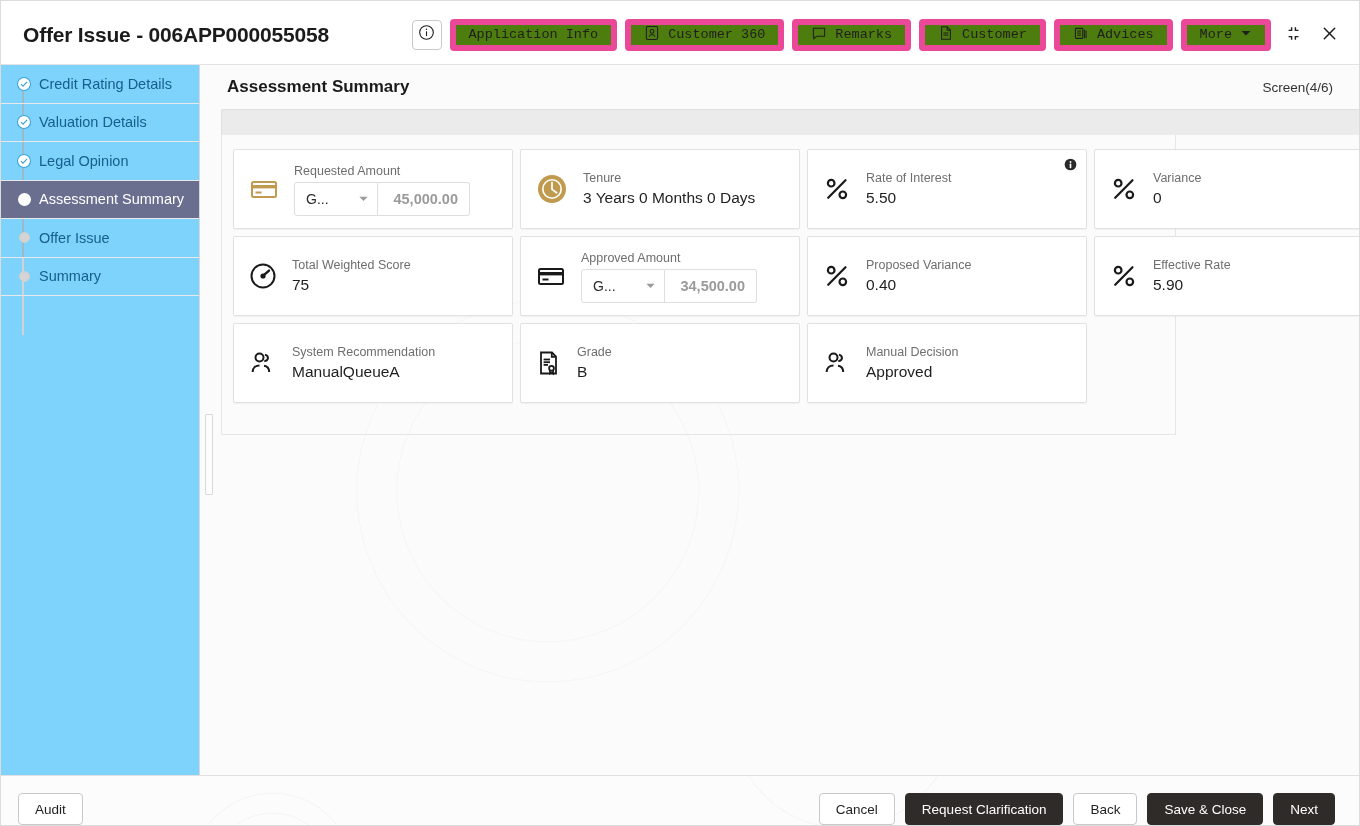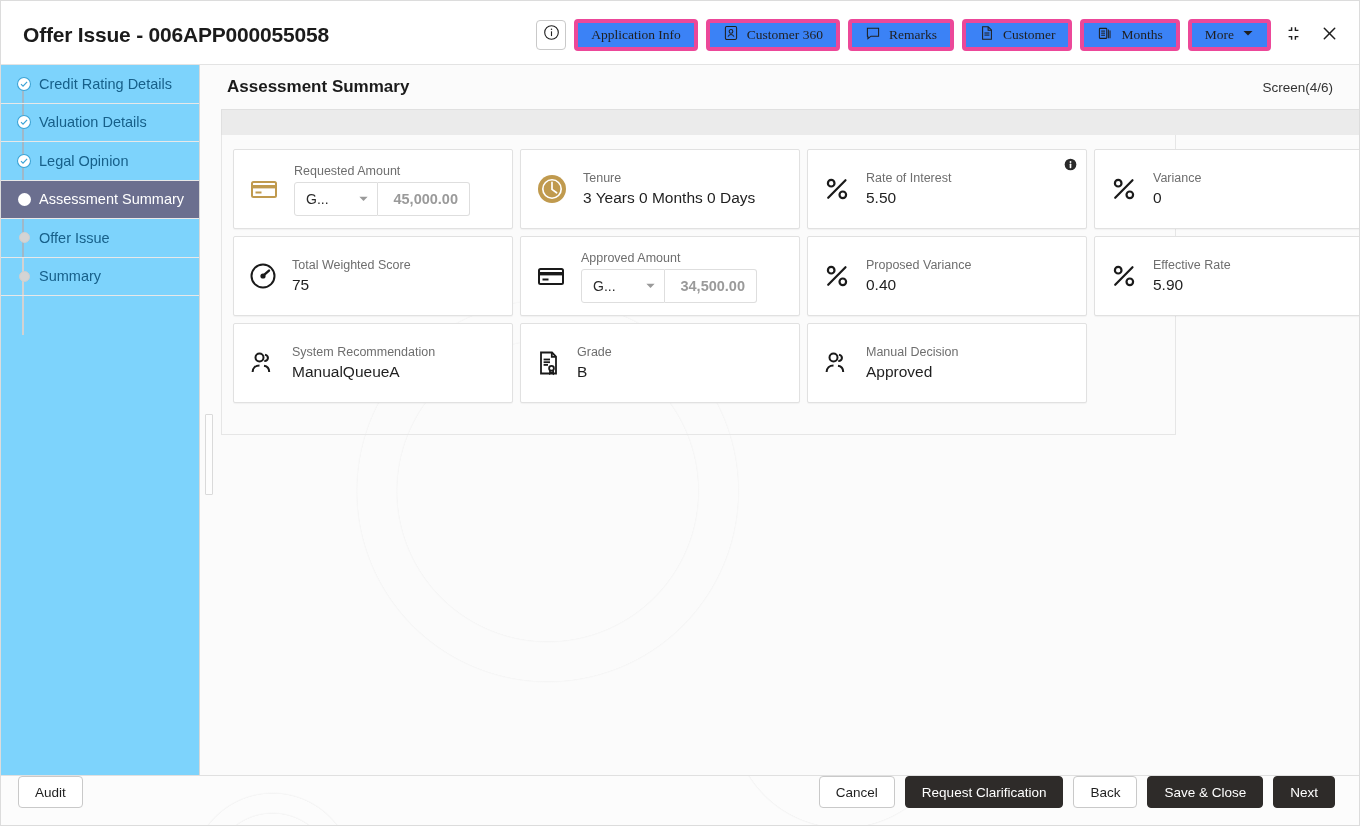--- a/index.html
+++ b/index.html
@@ -35,24 +35,24 @@
     margin-left: auto; display: flex; align-items: center; gap: 8px;
   }
   .icon-btn-square {
     width: 30px; height: 30px;
     border: 1px solid #c9c9c9; border-radius: 4px;
     background: #fff; display: flex; align-items: center; justify-content: center;
     cursor: pointer;
   }
   .tool-btn {
     height: 32px; padding: 0 13px;
-    border: 4px solid #ec4899; border-radius: 4px; background: #3b82f6;
+    border: 6px solid #ec4899; border-radius: 4px; background: #4d7c0f;
     display: flex; align-items: center; gap: 8px;
     font-size: 13.5px; color: #1f1f1f; cursor: pointer; white-space: nowrap;
-    font-family: Liberation Serif, serif;
+    font-family: Liberation Mono, monospace;
   }
   .win-btn {
     width: 28px; height: 28px; display: flex; align-items: center;
     justify-content: center; cursor: pointer; background: none; border: none;
   }
 
   
   .body-wrap { flex: 1 1 auto; display: flex; min-height: 0; position: relative; }
 
   
@@ -170,21 +170,21 @@
 
   
   .inner-scrollbar {
     position: absolute; left: 5px; top: 305px; width: 8px; height: 81px;
     border: 1px solid #dadada; background: #fdfdfd; border-radius: 1px; cursor: pointer;
   }
 
   
   .footer {
     height: 50px; flex: 0 0 50px;
-    display: flex; align-items: flex-start;
+    display: flex; align-items: flex-end;
     padding: 0 24px 0 17px;
     border-top: 1px solid #e0e0e0;
     background-color: #fcfcfc;
     background-image:
       radial-gradient(circle at 20% 200%, transparent 60px, #f4f4f4 60.5px, transparent 62px),
       radial-gradient(circle at 20% 200%, transparent 80px, #f4f4f4 80.5px, transparent 82px),
       radial-gradient(circle at 62% -120%, transparent 110px, #f4f4f4 110.5px, transparent 112px);
     position: relative; z-index: 4;
   }
   .footer-right { margin-left: auto; display: flex; align-items: center; gap: 10px; }
@@ -256,21 +256,21 @@
       <button class="tool-btn">
         <span>
           <svg width="16" height="16" viewBox="0 0 20 20" fill="none" stroke="#1f1f1f" stroke-width="1.3">
             <rect x="3" y="4.2" width="9.2" height="12.5" rx="0.8"></rect>
             <path d="M14.2 5.6v11.1M16.3 6.9v9.8"></path>
             <line x1="5.2" y1="7.6" x2="10" y2="7.6"></line>
             <line x1="5.2" y1="10.2" x2="10" y2="10.2"></line>
             <line x1="5.2" y1="12.8" x2="10" y2="12.8"></line>
           </svg>
         </span>
-        <span>Months</span>
+        <span>Advices</span>
       </button>
 
       <button class="tool-btn">
         <span>More</span>
         <span>
           <svg width="12" height="12" viewBox="0 0 12 12">
               <path d="M1.5 4l4.5 4.6L10.5 4z" fill="#1f1f1f"></path>
             </svg>
         </span>
       </button>

